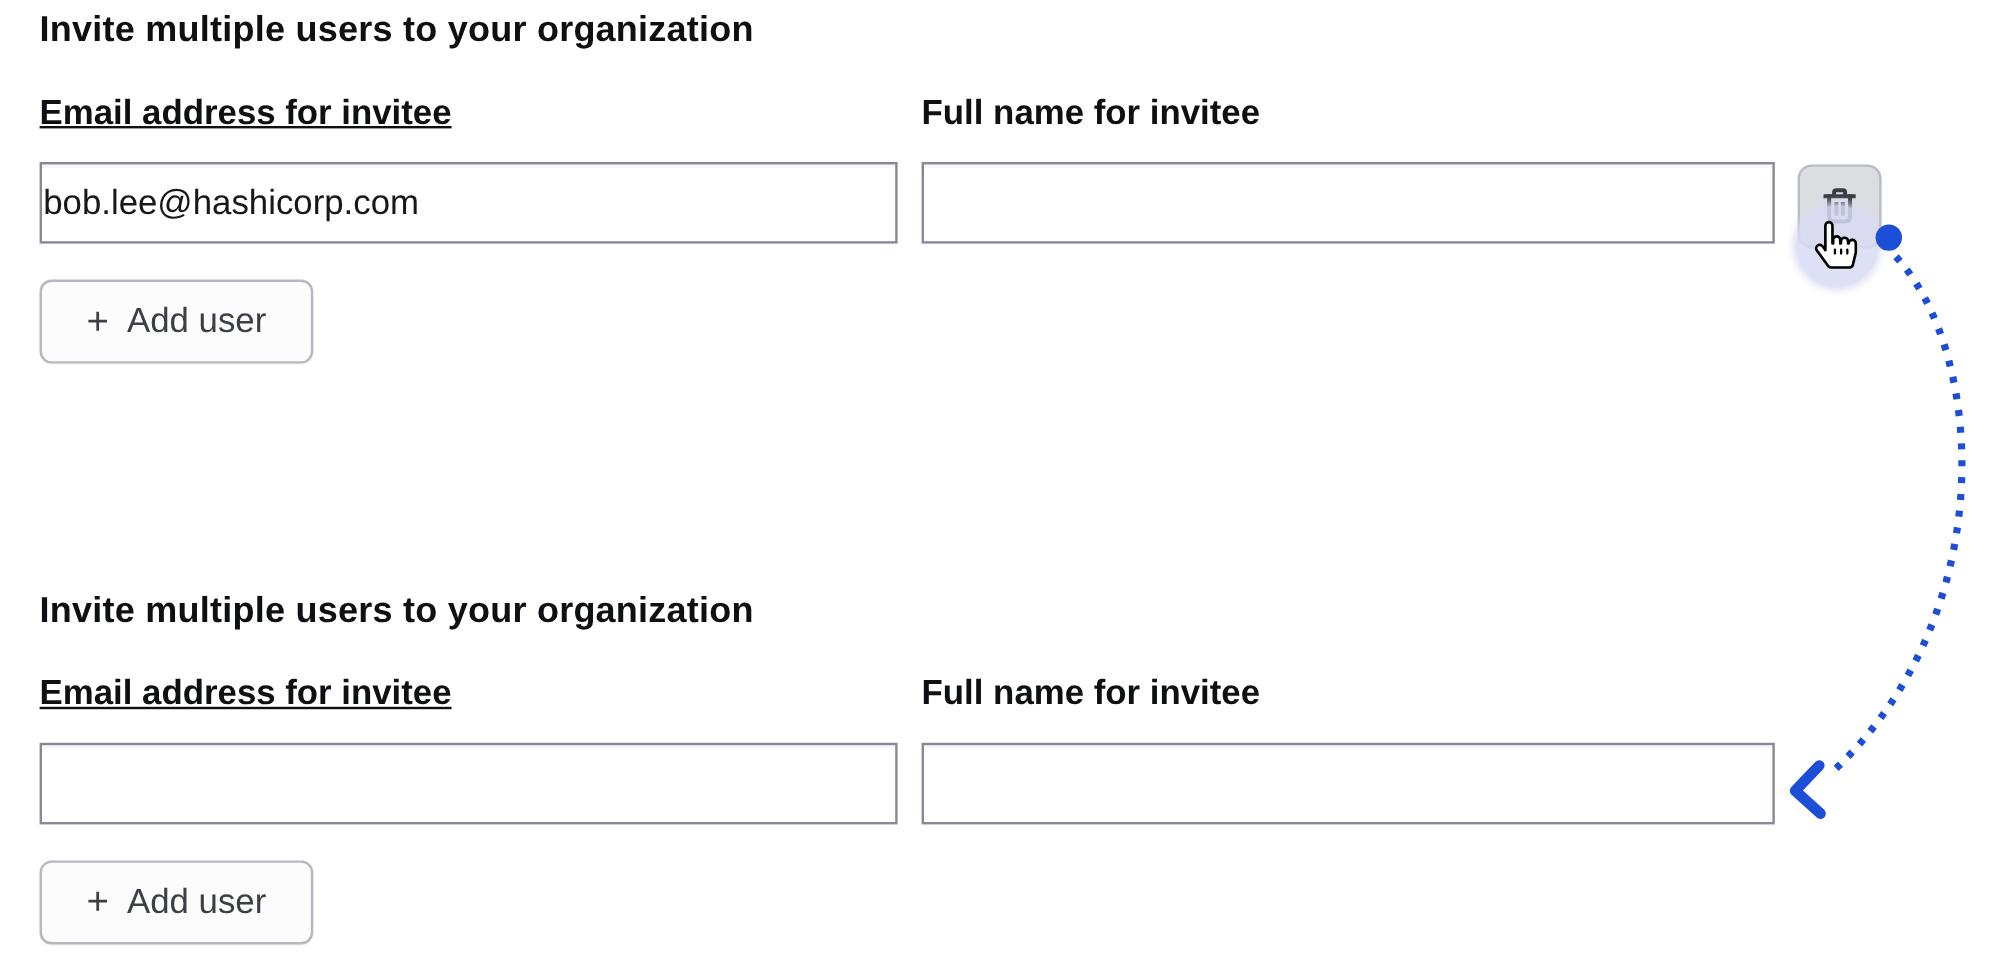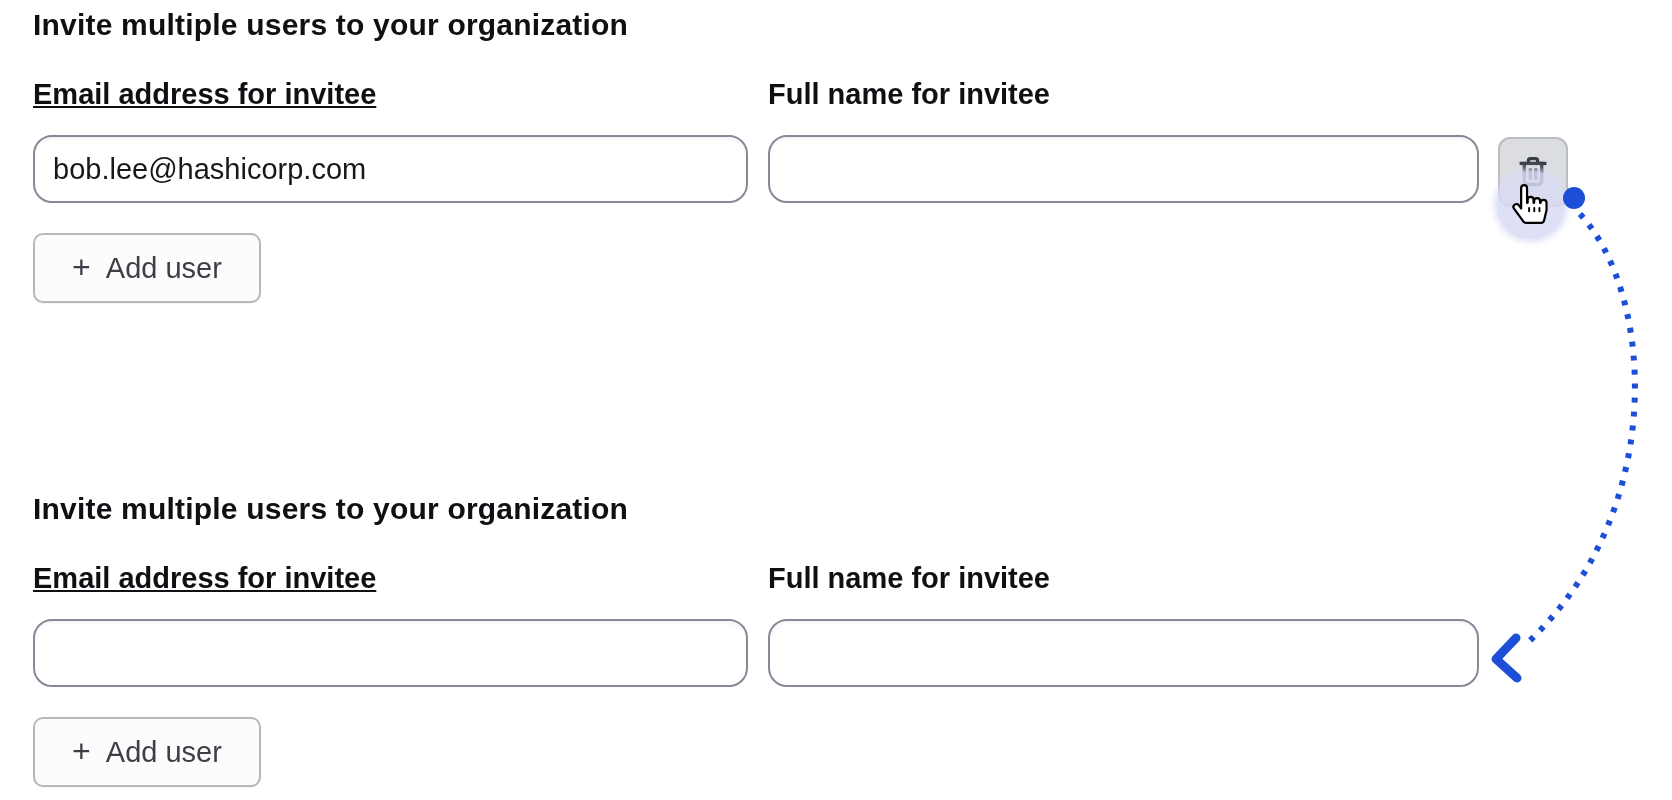--- a/index.html
+++ b/index.html
@@ -11,23 +11,23 @@
   .s2{top:484px;}
 
   .h{position:absolute;left:17px;top:8px;font-size:30px;font-weight:700;
      color:#0f1013;letter-spacing:.2px;white-space:nowrap;}
   .lbl{position:absolute;top:78px;font-size:29px;font-weight:700;
        color:#0f1013;white-space:nowrap;}
   .l-email{left:17px;text-decoration:underline;}
   .l-name{left:752px;}
 
   .inp{position:absolute;top:135px;height:68px;box-sizing:border-box;
-       border:2px solid #868a98;border-radius:19px;background:#ffffff;
+       border:2px solid #868a98;border-radius:0;background:#ffffff;
        font-family:"Liberation Sans",sans-serif;font-size:29px;color:#17181c;
-       padding:0 18px;outline:none;box-shadow:inset 0 3px 2px rgba(0,0,0,0.035);}
+       padding:0 1px;outline:none;box-shadow:inset 0 3px 2px rgba(0,0,0,0.035);}
   .i-email{left:17px;width:715px;}
   .i-name{left:752px;width:711px;}
 
   .add{position:absolute;left:17px;top:233px;width:228px;height:70px;
        box-sizing:border-box;border:2px solid #b6b8bf;border-radius:10px;
        background:#fcfcfd;display:flex;align-items:center;justify-content:center;
        gap:15px;font-family:"Liberation Sans",sans-serif;font-size:29px;
        color:#3c3f46;cursor:pointer;box-shadow:0 1px 1px rgba(0,0,0,0.04);}
   .add .plus{font-size:32px;font-weight:400;line-height:1;margin-top:-2px;}
 

